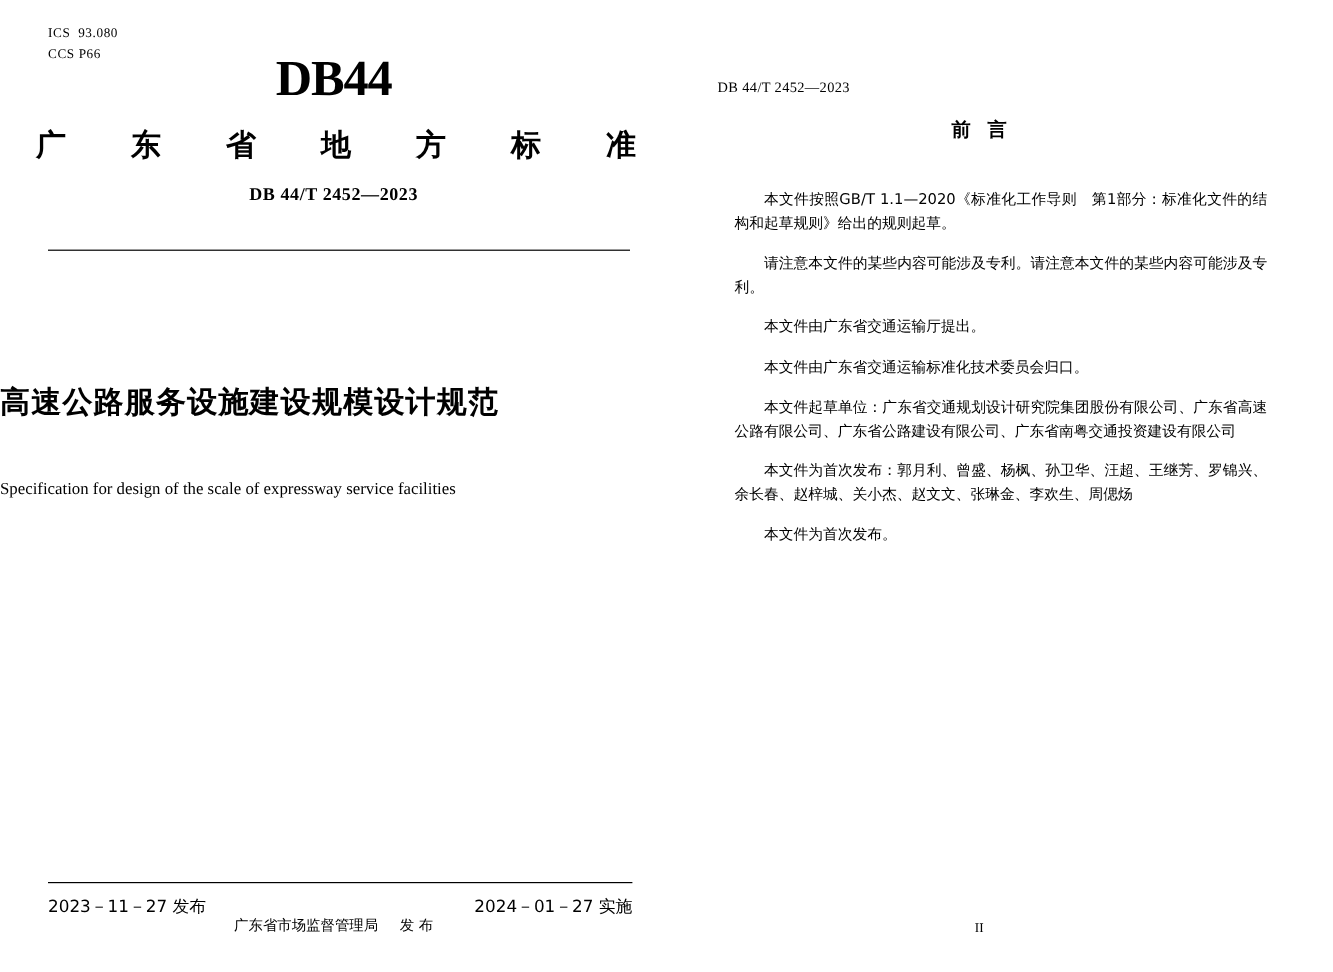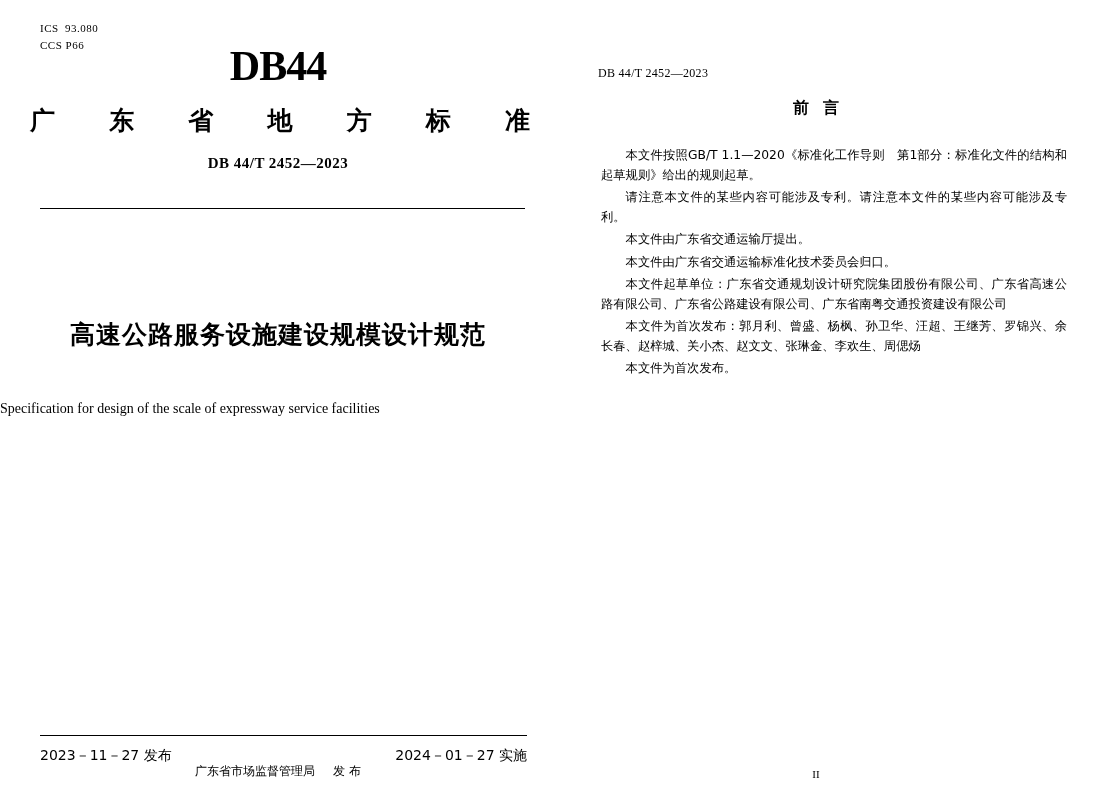--- a/index.html
+++ b/index.html
@@ -81,21 +81,20 @@
     left: 40px;
     top: 208px;
     width: 485px;
     border-top: 1.5px solid #000;
   }
   .title-cn {
     position: absolute;
     left: 0;
     top: 318px;
     width: 556px;
-    text-align: center;
     font-family: "DejaVu Sans", sans-serif;
     font-weight: bold;
     font-size: 25px;
     letter-spacing: 1px;
   }
   .title-en {
     position: absolute;
     left: 0;
     top: 378px;
     width: 556px;
@@ -170,21 +169,21 @@
     position: absolute;
     left: 42px;
     top: 143px;
     width: 472px;
     font-family: "DejaVu Sans", sans-serif;
     font-size: 12.3px;
     line-height: 19.5px;
     text-align: justify;
   }
   .fw-body p {
-    margin: 3px;
+    margin: 14px;
     text-indent: 2em;
   }
   .page-num {
     position: absolute;
     left: 0;
     top: 768px;
     width: 520px;
     text-align: center;
     font-family: "Liberation Serif", serif;
     font-size: 11px;

